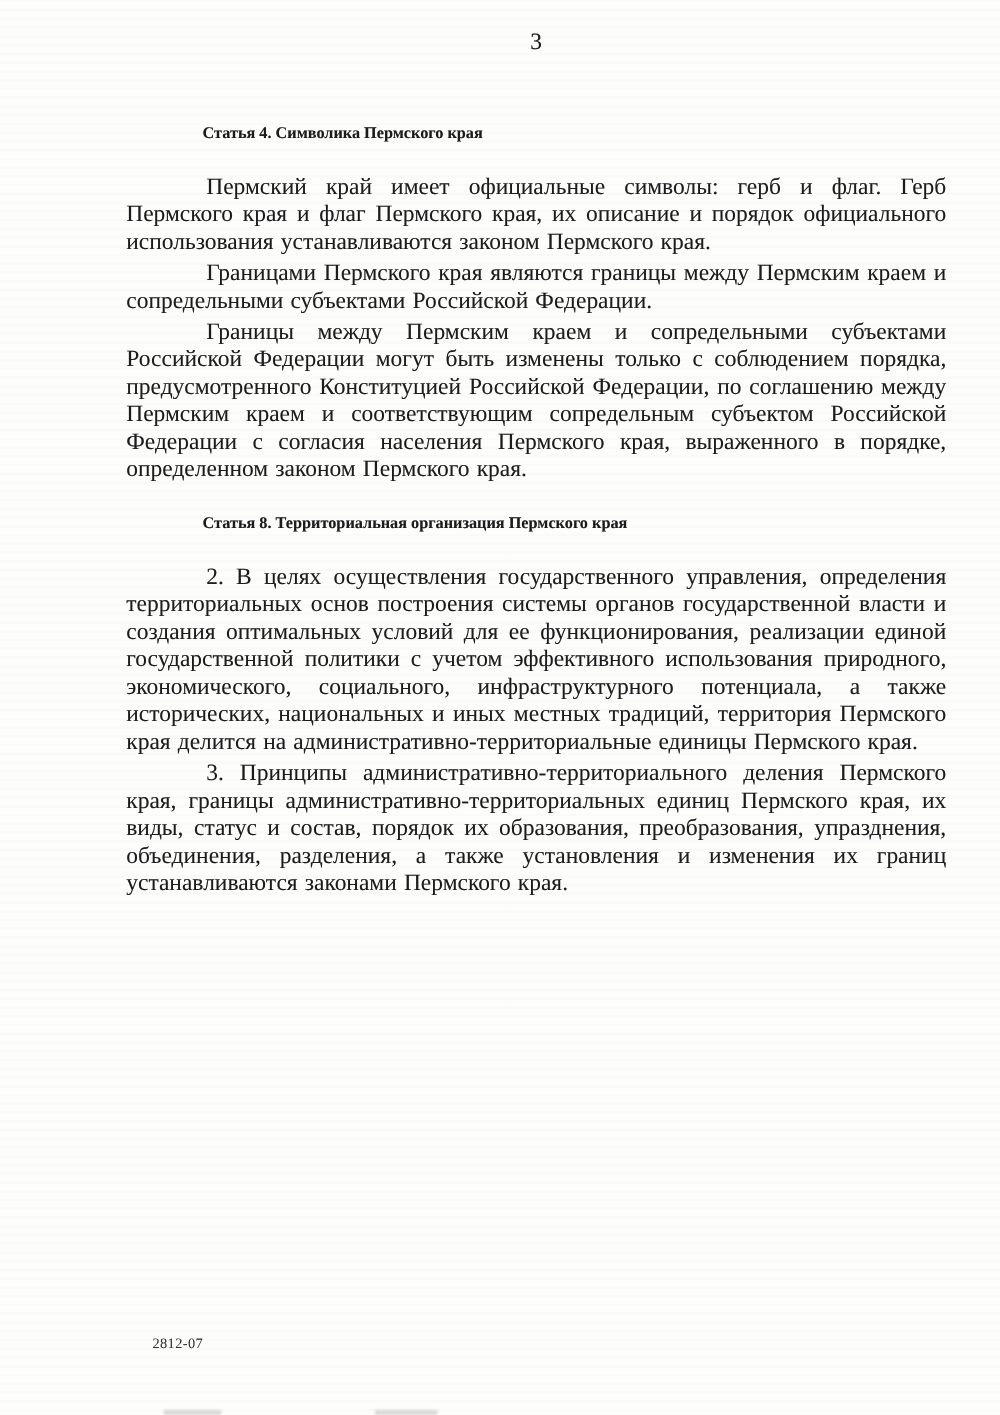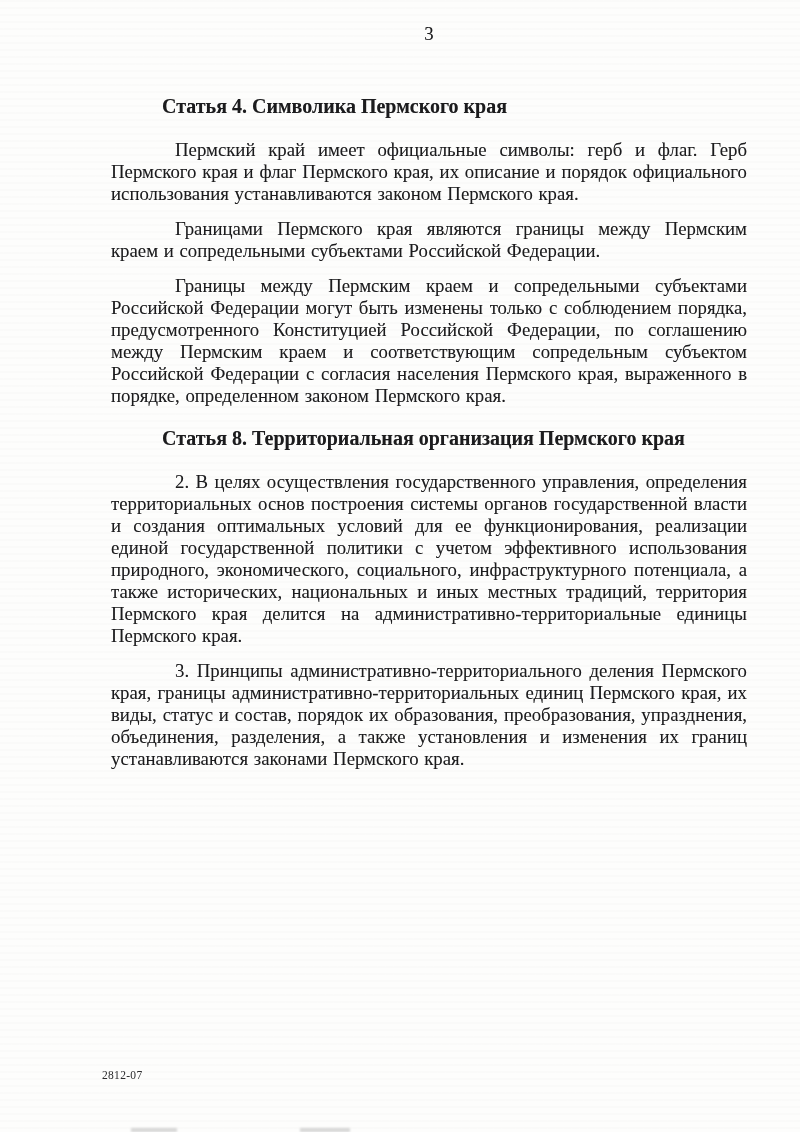--- a/index.html
+++ b/index.html
@@ -36,39 +36,39 @@
   }
   .page-number {
     margin: 23px 0 30px 0;
     line-height: 22px;
     font-size: 18.8px;
     text-align: center;
     text-shadow: 0 0 0.5px rgba(25,25,25,0.35);
   }
   .article-heading {
     margin: 20px 0 22px 0;
-    font-size: 20px;
+    font-size: 13px;
     line-height: 22px;
     font-weight: bold;
     text-indent: 64px;
     text-shadow: 0 0 0.5px rgba(25,25,25,0.4);
   }
   .article-paragraph {
-    margin: 13px;
+    margin: 3px;
     font-size: 18.8px;
     line-height: 22px;
     text-align: justify;
     text-align-last: left;
     text-indent: 64px;
     text-shadow: 0 0 0.5px rgba(25,25,25,0.3);
     word-spacing: 1px;
   }
   .doc-code {
     position: absolute;
-    left: 102px;
+    left: 122px;
     top: 1068px;
     font-size: 11.5px;
     line-height: 14px;
     letter-spacing: 0.3px;
     color: #2a2a2c;
   }
   
   .scan-artifact {
     position: absolute;
     height: 4px;

